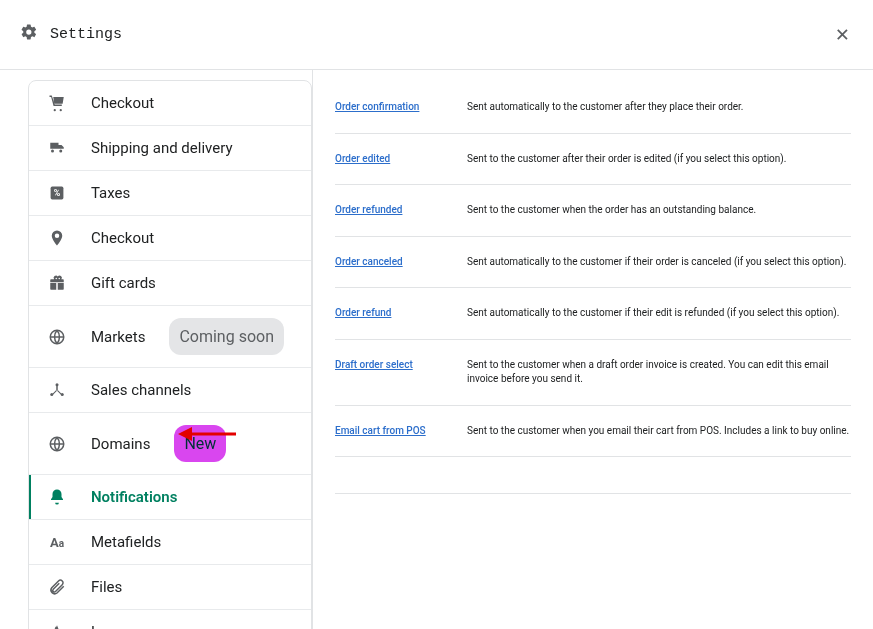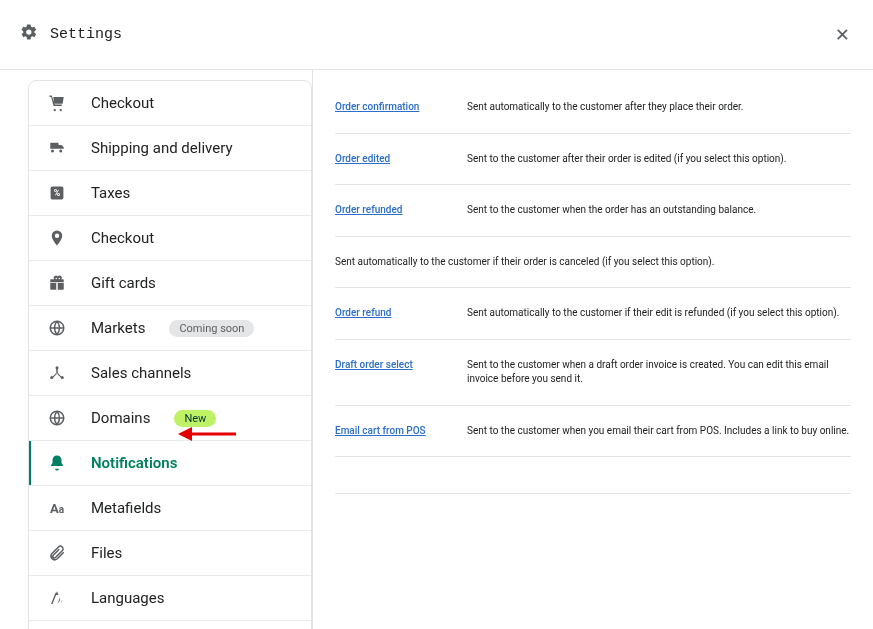--- a/index.html
+++ b/index.html
@@ -82,26 +82,26 @@
     display: flex;
     align-items: center;
     justify-content: center;
     color: #5c5f62;
     flex-shrink: 0;
   }
   .sidebar-item.active .icon { color: #008060; }
   .badge {
     background: #e4e5e7;
     color: #5c5f62;
-    font-size: 11px;
-    padding: 2px 10px;
+    font-size: 16px;
+    padding: 9px 10px;
     border-radius: 12px;
   }
   .badge.new {
-    background: #bef264;
+    background: #d946ef;
     color: #003135;
   }
   .content {
     flex: 1;
     border-left: 1px solid #e1e3e5;
     overflow-y: auto;
     padding: 30px 22px 0 22px;
   }
   .notif-row {
     display: flex;
@@ -273,20 +273,21 @@
       </div>
       <div class="notif-row">
         <div class="notif-name"><a href="#">Order edited</a></div>
         <div class="notif-desc">Sent to the customer after their order is edited (if you select this option).</div>
       </div>
       <div class="notif-row">
         <div class="notif-name"><a href="#">Order refunded</a></div>
         <div class="notif-desc">Sent to the customer when the order has an outstanding balance.</div>
       </div>
       <div class="notif-row">
+        <div class="notif-name"><a href="#">Order canceled</a></div>
         <div class="notif-desc">Sent automatically to the customer if their order is canceled (if you select this option).</div>
       </div>
       <div class="notif-row">
         <div class="notif-name"><a href="#">Order refund</a></div>
         <div class="notif-desc">Sent automatically to the customer if their edit is refunded (if you select this option).</div>
       </div>
       <div class="notif-row">
         <div class="notif-name"><a href="#">Draft order select</a></div>
         <div class="notif-desc">Sent to the customer when a draft order invoice is created. You can edit this email invoice before you send it.</div>
       </div>

